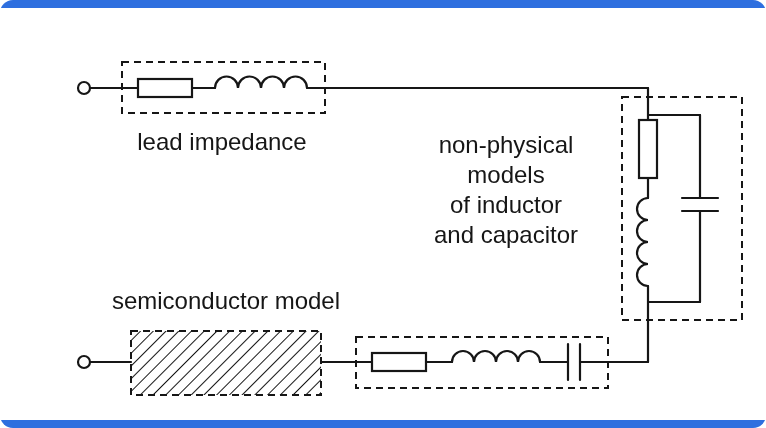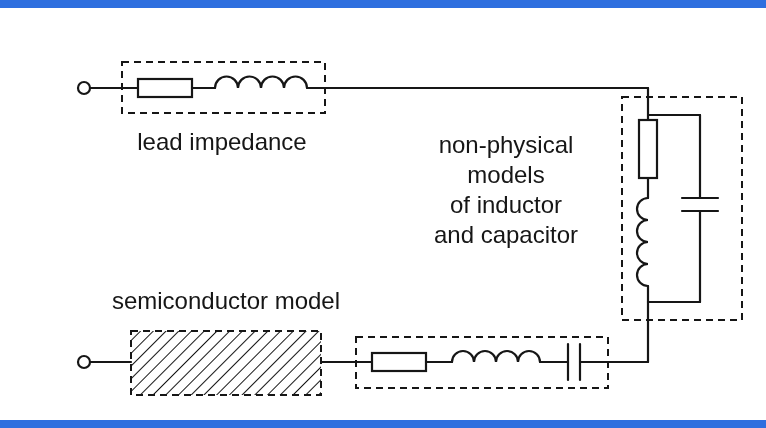--- a/index.html
+++ b/index.html
@@ -2,20 +2,21 @@
 <html><head>
 <meta charset="utf-8">
 <style>
   html,body{margin:0;padding:0;background:#ffffff;}
   .stage{
     position:relative;
     width:766px;height:428px;
     background:#ffffff;
     overflow:hidden;
     font-family:"Liberation Sans", sans-serif;
+    border-radius:13px;
   }
   svg{display:block;}
   text{
     font-family:"Liberation Sans", sans-serif;
     font-size:24px;
     fill:#161616;
   }
   .wire{stroke:#161616;stroke-width:2.2;fill:none;stroke-linecap:round;}
   .comp{stroke:#161616;stroke-width:2.2;fill:#ffffff;}
   .dashedbox{stroke:#161616;stroke-width:2;fill:none;stroke-dasharray:7 5;}

